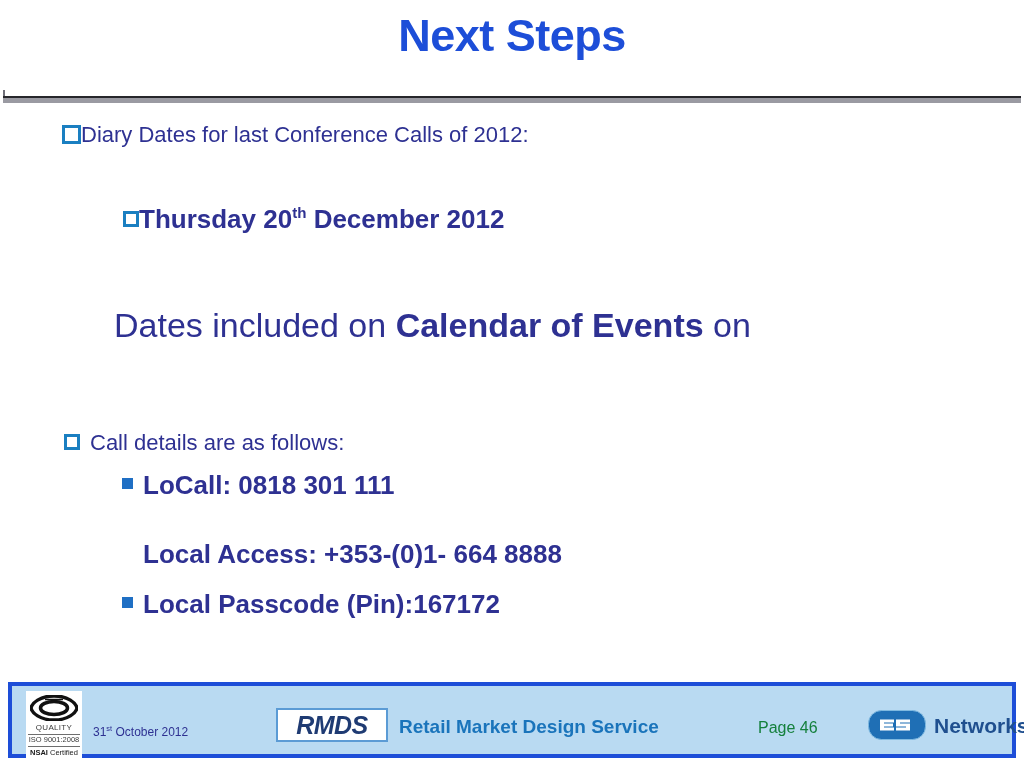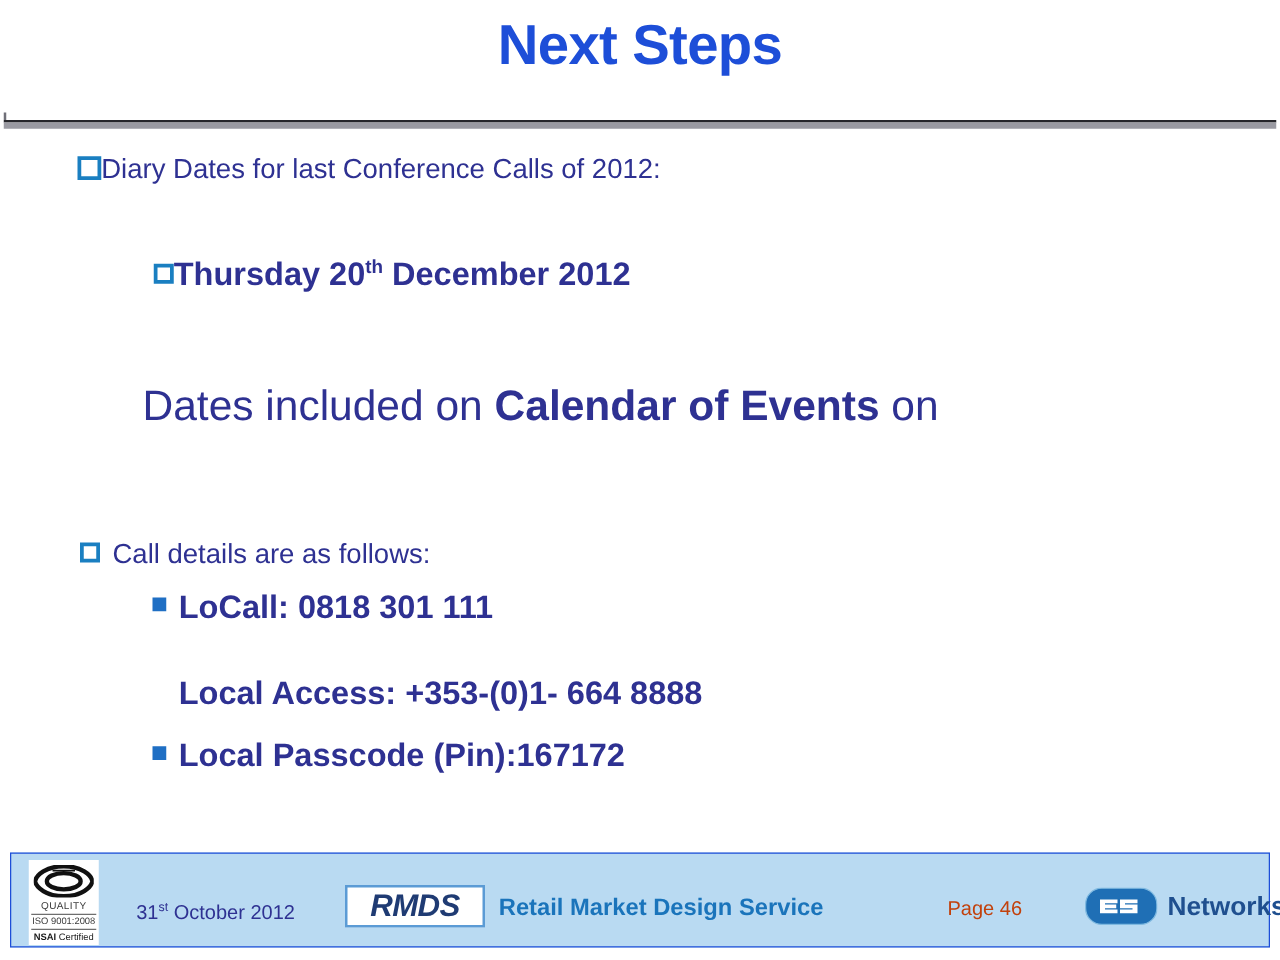--- a/index.html
+++ b/index.html
@@ -119,21 +119,21 @@
   }
 
   
   .footer {
     position: absolute;
     left: 8px;
     top: 682px;
     width: 1008px;
     height: 76px;
     background: #b9daf2;
-    border: 1px solid #1d4ed8;
+    border: 4px solid #1d4ed8;
     box-sizing: border-box;
   }
 
   .nsai-logo {
     position: absolute;
     left: 14px;
     top: 5px;
     width: 56px;
     height: 68px;
     background: #ffffff;
@@ -164,23 +164,23 @@
   }
   .nsai-t3 {
     font-size: 7.5px;
     color: #1a1a1a;
     line-height: 11px;
   }
   .nsai-t3 b { font-weight: bold; }
 
   .footer-date {
     position: absolute;
-    left: 100px;
+    left: 81px;
     top: 38px;
-    font-size: 16px;
+    font-size: 12px;
     color: #2e3192;
     white-space: nowrap;
   }
 
   .rmds-box {
     position: absolute;
     left: 276px;
     top: 708px;
     width: 112px;
     height: 34px;
@@ -206,21 +206,21 @@
     font-weight: bold;
     color: #1a74bb;
     white-space: nowrap;
   }
 
   .page-num {
     position: absolute;
     left: 758px;
     top: 719px;
     font-size: 16px;
-    color: #c2410c;
+    color: #15803d;
     white-space: nowrap;
   }
 
   .esb-logo {
     position: absolute;
     left: 868px;
     top: 710px;
     width: 58px;
     height: 30px;
   }

